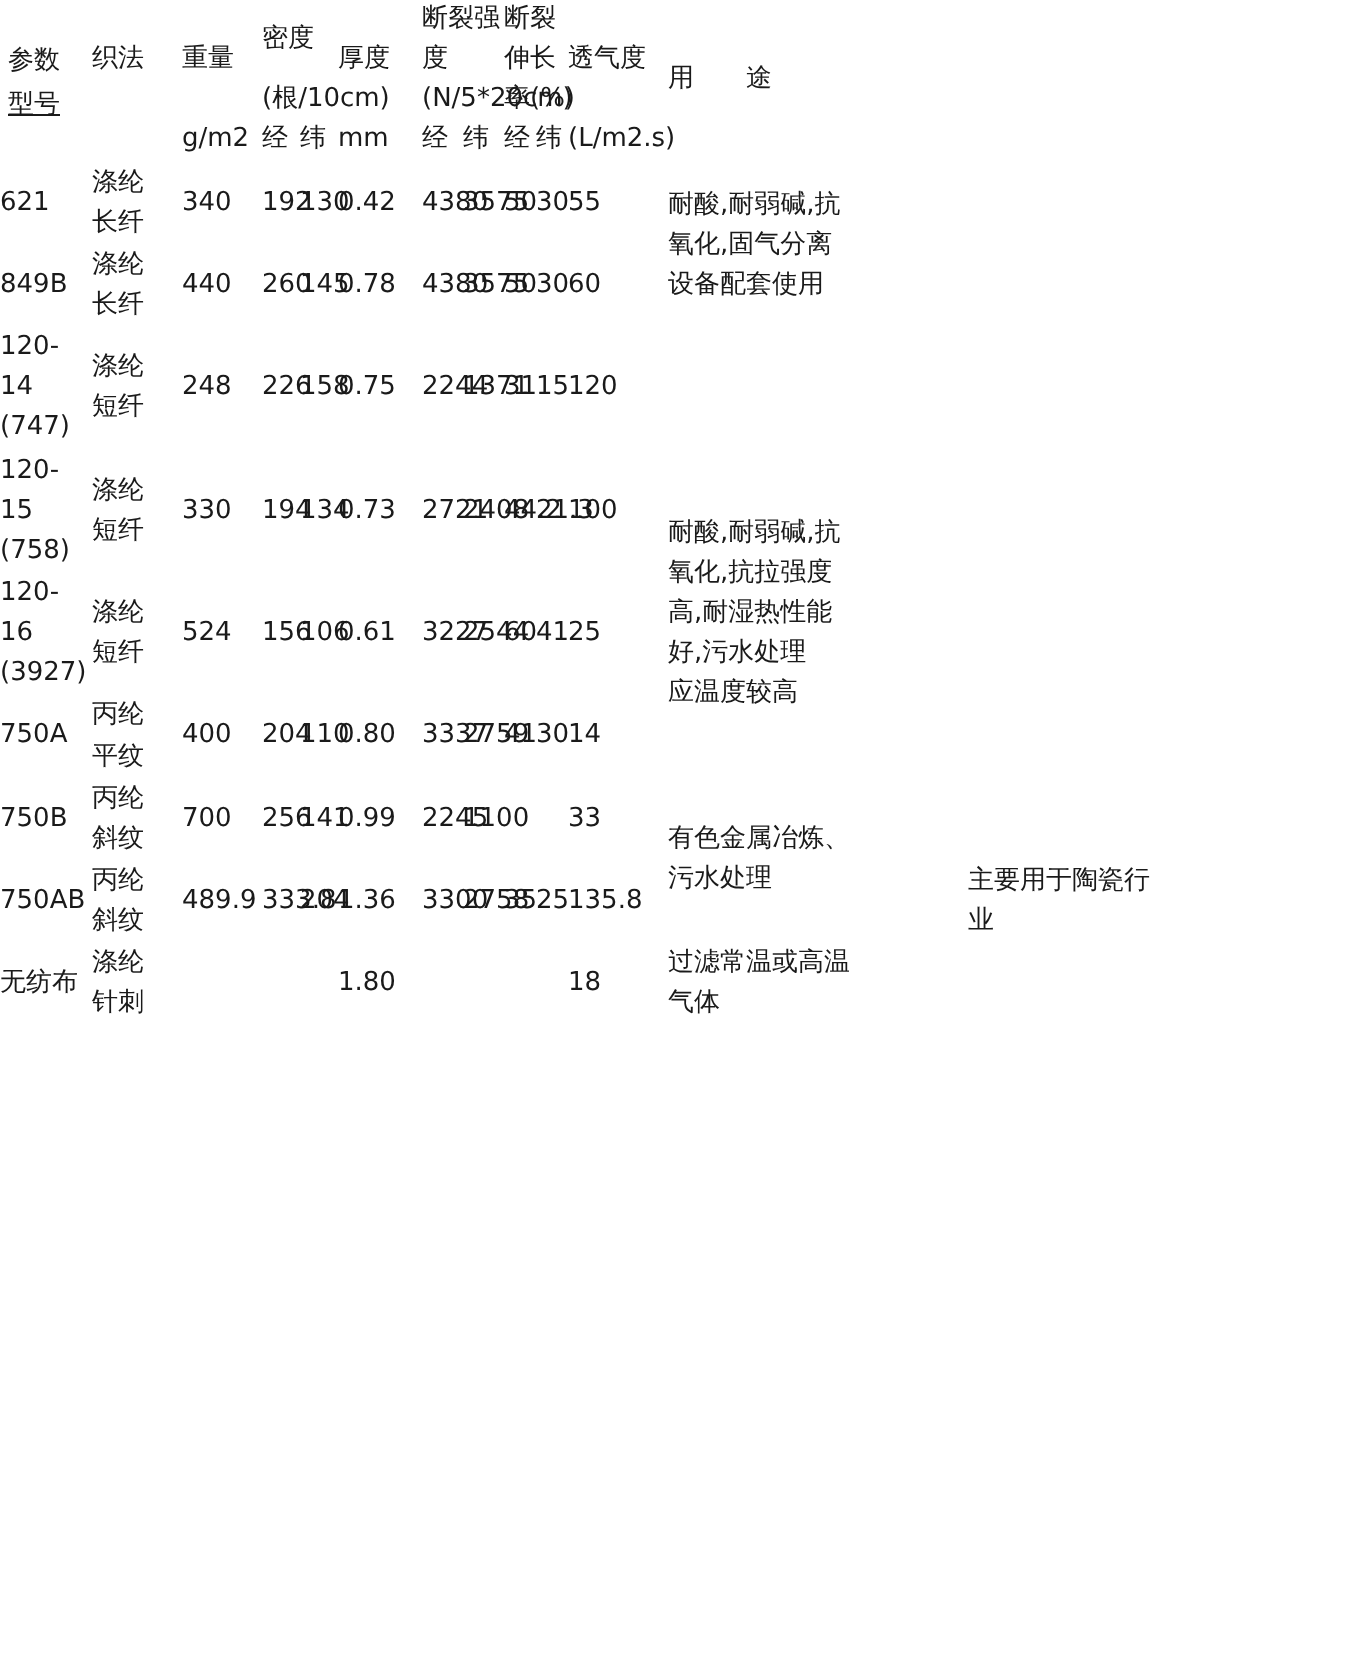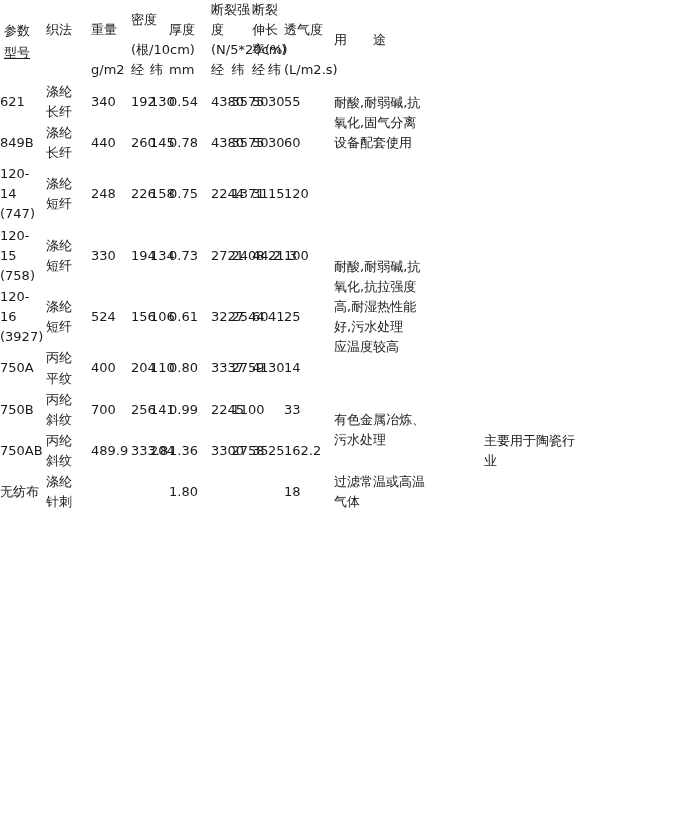--- a/index.html
+++ b/index.html
@@ -152,21 +152,21 @@
 
     <tr class="body-row">
       <td class="cell-pad">621</td>
       <td class="cell-pad two-line">
         <span class="blankline">涤纶</span>
         <span class="blankline">长纤</span>
       </td>
       <td class="cell-pad">340</td>
       <td class="cell-pad">192</td>
       <td class="cell-pad">130</td>
-      <td class="cell-pad">0.54</td>
+      <td class="cell-pad">0.42</td>
       <td class="cell-pad">4380</td>
       <td class="cell-pad">3575</td>
       <td class="cell-pad">50</td>
       <td class="cell-pad">30</td>
       <td class="cell-pad">55</td>
       <td class="use-cell" rowspan="4">
         <span class="blankline">耐酸,耐弱碱,抗</span>
         <span class="blankline">氧化,固气分离</span>
         <span class="blankline">设备配套使用</span>
       </td>
@@ -322,21 +322,21 @@
         <span class="blankline">斜纹</span>
       </td>
       <td class="cell-pad">489.9</td>
       <td class="cell-pad">333.8</td>
       <td class="cell-pad">204</td>
       <td class="cell-pad">1.36</td>
       <td class="cell-pad">3300</td>
       <td class="cell-pad">2758</td>
       <td class="cell-pad">35</td>
       <td class="cell-pad">25</td>
-      <td class="cell-pad">162.2</td>
+      <td class="cell-pad">135.8</td>
       <td class="use-cell">
         <span class="blankline">主要用于陶瓷行</span>
         <span class="blankline">业</span>
       </td>
     </tr>
     <tr class="sep">
           <td colspan="12"></td>
         </tr>
 
     <tr class="body-row">

